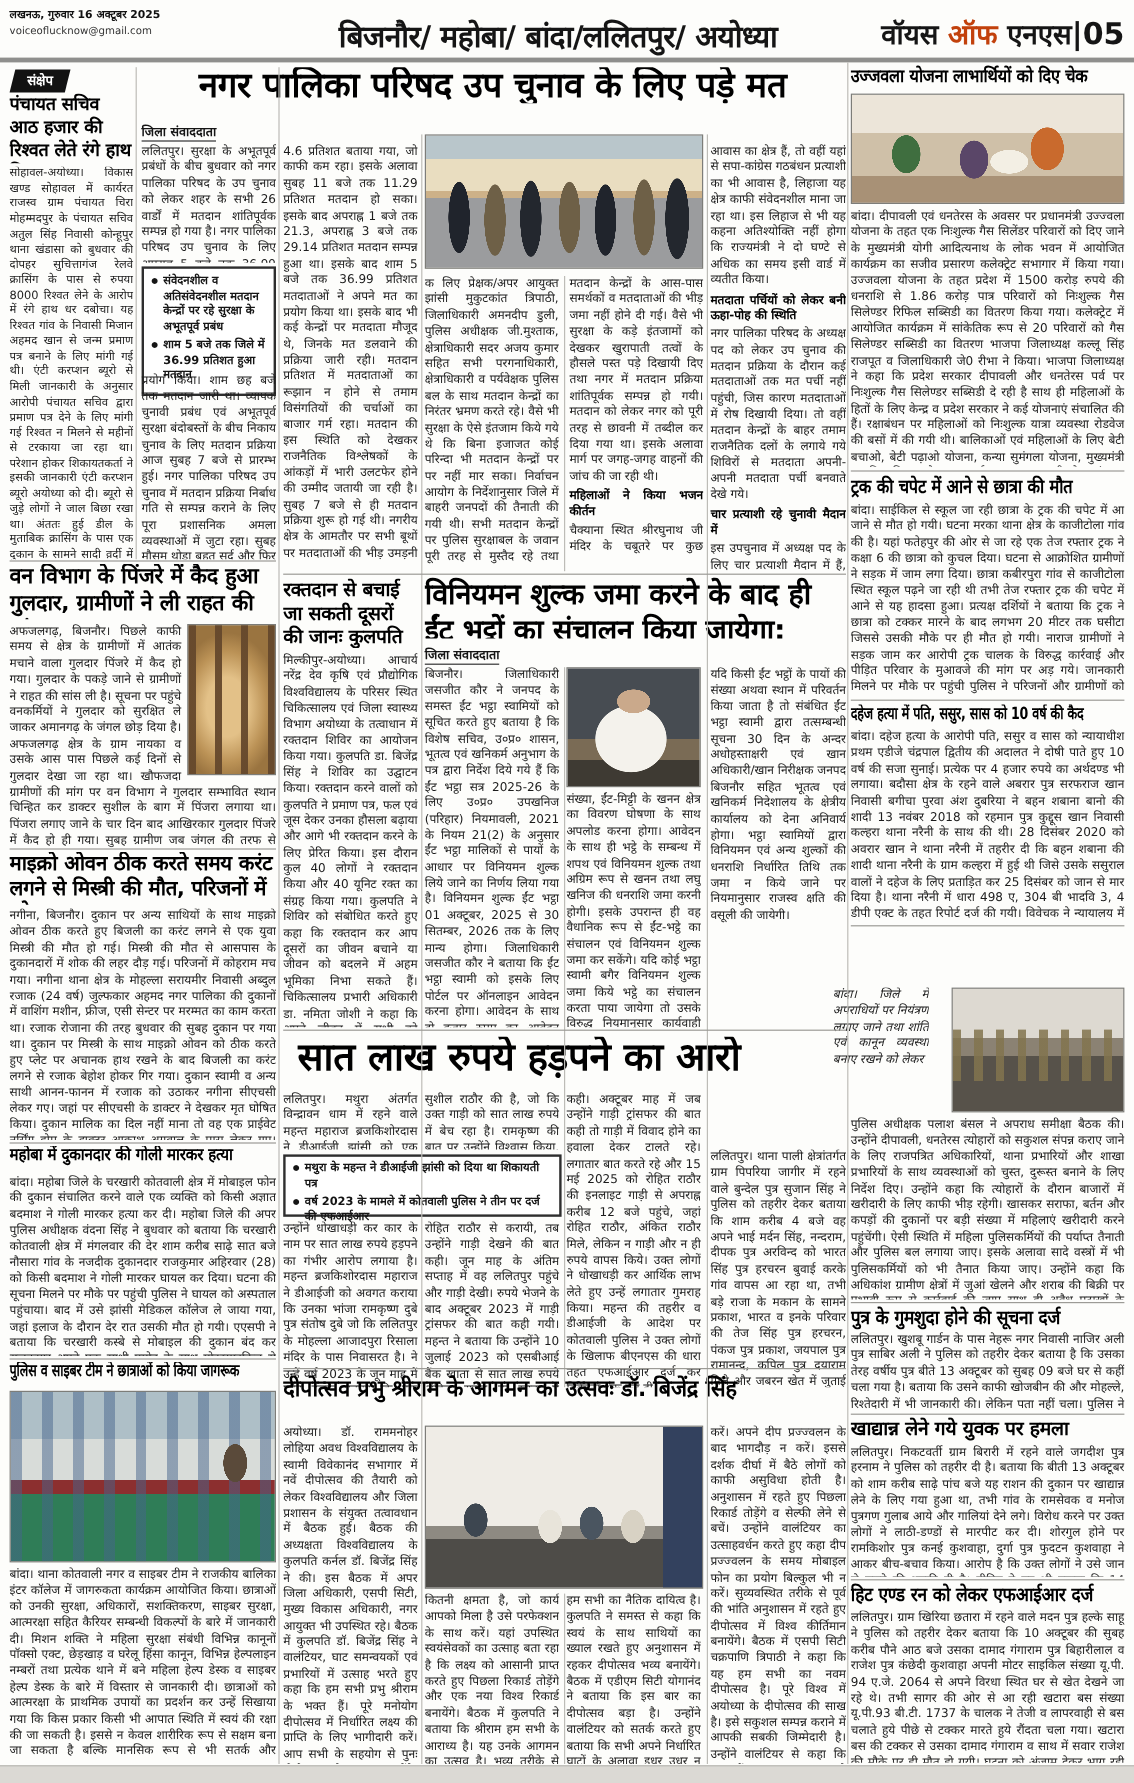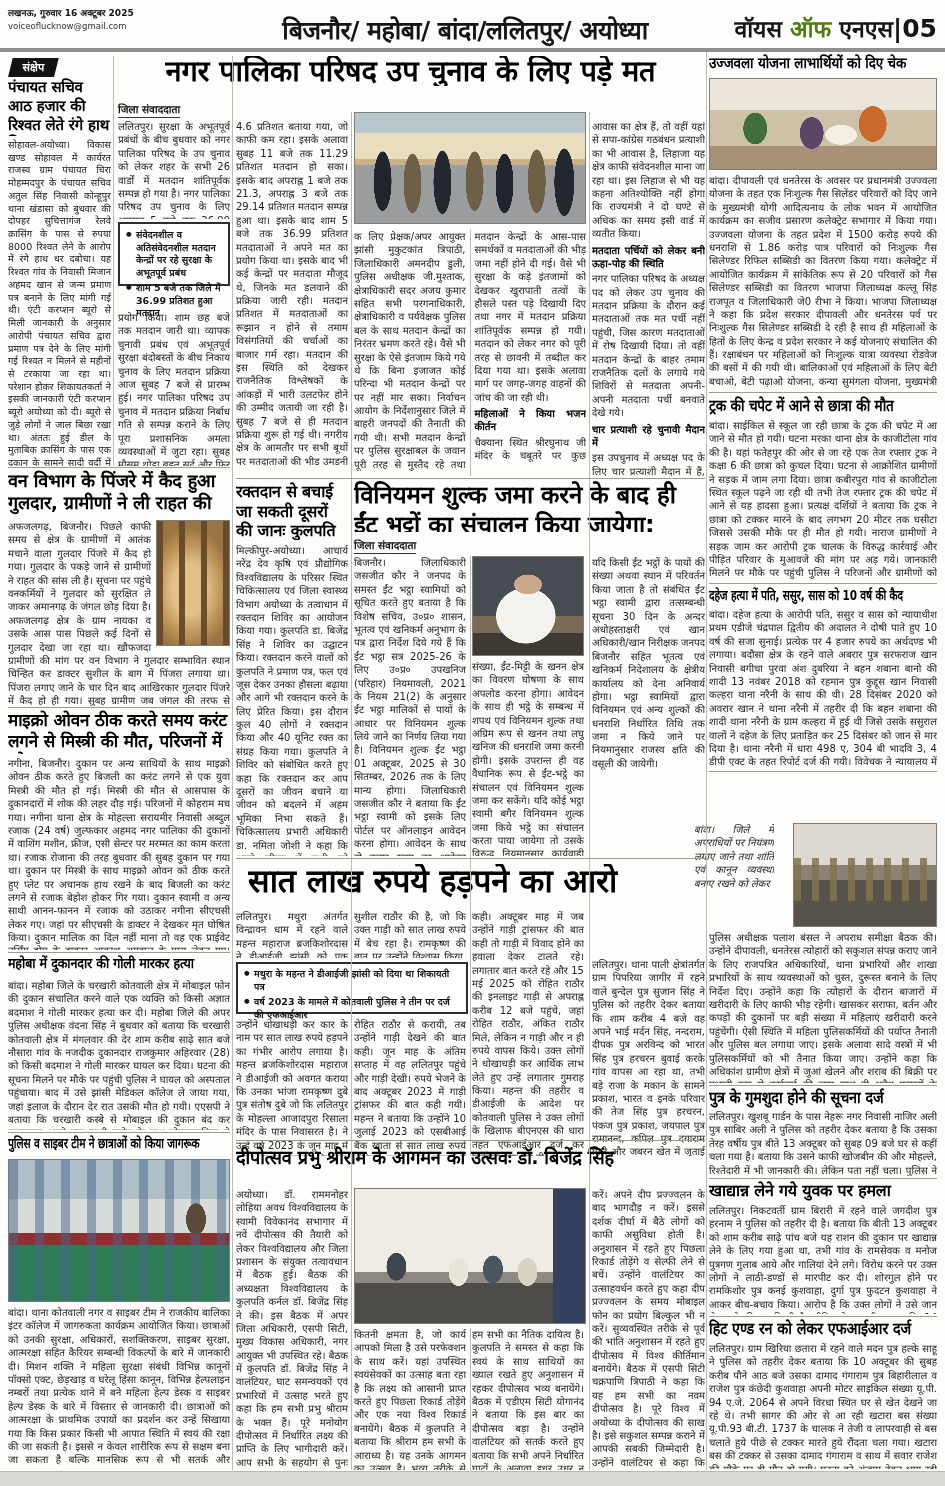--- a/index.html
+++ b/index.html
@@ -28,21 +28,21 @@
   .hbox .item { font-size:9.5px; font-weight:bold; line-height:1.32; position:relative; padding-left:10px; margin-bottom:3px; }
   .hbox .item::before { content:"●"; position:absolute; left:0; top:1px; font-size:6.5px; }
   .vrule { position:absolute; width:1px; background:#bdbcb7; }
   .hrule { position:absolute; height:1px; background:#9c9b96; }
   .tag { background:#121212; color:#fff; font-weight:bold; font-size:11px; padding:1px 12px 3px; transform:skewX(-14deg); transform-origin:left bottom; display:inline-block; }
   .tag span { display:inline-block; transform:skewX(14deg); }
   .dateline { font-size:9px; line-height:1.45; font-weight:bold; color:#111; }
   .dateline .email { font-weight:normal; font-size:8.5px; color:#333; }
   .regions { font-size:25px; font-weight:bold; text-align:center; letter-spacing:-0.5px; white-space:nowrap; }
   .masthead { font-size:23px; font-weight:bold; text-align:right; white-space:nowrap; }
-  .masthead .of { color:#4d7c0f; }
+  .masthead .of { color:#c2410c; }
   .masthead .pg { font-size:25px; }
   .headrule { position:absolute; left:0; top:48px; width:945px; height:4px; background:#8f8f8d; }
   .footbar { position:absolute; left:0; top:1471px; width:945px; height:15px; background:#dbd9d4; border-top:1px solid #b9b8b3; }
   .ph { position:absolute; border:1px solid #7d7d79; box-sizing:border-box; }
   .ph-election { background:
     radial-gradient(9px 30px at 12% 62%, #20242c 98%, transparent),
     radial-gradient(9px 30px at 25% 64%, #6e6047 98%, transparent),
     radial-gradient(9px 32px at 38% 63%, #23272e 98%, transparent),
     radial-gradient(9px 30px at 52% 62%, #6e6047 98%, transparent),
     radial-gradient(9px 30px at 65% 64%, #20242c 98%, transparent),
@@ -98,21 +98,21 @@
     <span class="tag"><span>संक्षेप</span></span>
   </div>
   <div class="abs hl h-15" style="left:8px;top:78px;width:103px;height:58px;">पंचायत सचिव आठ हजार की रिश्वत लेते रंगे हाथ गिरफ्तार</div>
   <div class="abs body-text" style="left:8px;top:139px;width:103px;height:327px;font-size:9.5px;">सोहावल-अयोध्या। विकास खण्ड सोहावल में कार्यरत राजस्व ग्राम पंचायत चिरा मोहम्मदपुर के पंचायत सचिव अतुल सिंह निवासी कोन्हूपुर थाना खंडासा को बुधवार की दोपहर सुचित्तागंज रेलवे क्रासिंग के पास से रुपया 8000 रिश्वत लेने के आरोप में रंगे हाथ धर दबोचा। यह रिश्वत गांव के निवासी मिजान अहमद खान से जन्म प्रमाण पत्र बनाने के लिए मांगी गई थी। एंटी करप्शन ब्यूरो से मिली जानकारी के अनुसार आरोपी पंचायत सचिव द्वारा प्रमाण पत्र देने के लिए मांगी गई रिश्वत न मिलने से महीनों से टरकाया जा रहा था। परेशान होकर शिकायतकर्ता ने इसकी जानकारी एंटी करप्शन ब्यूरो अयोध्या को दी। ब्यूरो से जुड़े लोगों ने जाल बिछा रखा था। अंततः हुई डील के मुताबिक क्रासिंग के पास एक दुकान के सामने सादी व़र्दी में घूम रहे एंटी करप्शन टीम के लोगों ने पंचायत सचिव द्वारा रिश्वत की रकम जेब में रखते ही धर दबोचा और रिश्वत की रकम बरामद किया। अपने हिरासत में लेने के बाद टीम के लोगों ने लिखापढ़ी के लिए आरोपी सचिव को कोतवाली रुदौली ले गई। एंटी करप्शन ब्यूरो प्रभारी अशोक कुमार ने बताया कि पकड़े गए पंचायत सचिव के विरुद्ध विधिक कार्रवाई की जा रही है।</div>
 
   <div class="abs hl h-main nw" style="left:118px;top:56px;width:585px;">नगर पालिका परिषद उप चुनाव के लिए पड़े मत</div>
   <div class="abs" style="left:118px;top:98px;">
     <span class="byline">जिला संवाददाता</span>
   </div>
   <div class="abs body-text" style="left:118px;top:120px;width:112px;height:99px;">ललितपुर। सुरक्षा के अभूतपूर्व प्रबंधों के बीच बुधवार को नगर पालिका परिषद के उप चुनाव को लेकर शहर के सभी 26 वार्डों में मतदान शांतिपूर्वक सम्पन्न हो गया है। नगर पालिका परिषद उप चुनाव के लिए अपराह्न 5 बजे तक 36.99 प्रतिशत मतदाताओं ने अपने मताधिकार का</div>
-  <div class="abs hbox" style="left:118px;top:222px;width:112px;height:64px;">
+  <div class="abs hbox" style="left:118px;top:222px;width:112px;height:108px;">
     <div class="item">संवेदनशील व अतिसंवेदनशील मतदान केन्द्रों पर रहे सुरक्षा के अभूतपूर्व प्रबंध</div>
     <div class="item">शाम 5 बजे तक जिले में 36.99 प्रतिशत हुआ मतदान</div>
   </div>
   <div class="abs body-text" style="left:118px;top:311px;width:112px;height:155px;">प्रयोग किया। शाम छह बजे तक मतदान जारी था। व्यापक चुनावी प्रबंध एवं अभूतपूर्व सुरक्षा बंदोबस्तों के बीच निकाय चुनाव के लिए मतदान प्रक्रिया आज सुबह 7 बजे से प्रारम्भ हुई। नगर पालिका परिषद उप चुनाव में मतदान प्रक्रिया निर्बाध गति से सम्पन्न कराने के लिए पूरा प्रशासनिक अमला व्यवस्थाओं में जुटा रहा। सुबह मौसम थोड़ा बहुत सर्द और फिर गर्म रूप में रहा, जिसके चलते मतदाताओं में मतदान को लेकर उत्साह देखा गया। जैसे-जैसे सूरज की तपिश तो बढ़ी, लेकिन मतदान प्रतिशत में खास उछाल नहीं आ सका। सुबह 7 से 9 बजे तक हुये मतदान का प्रतिशत प्रशासन द्वारा</div>
   <div class="abs body-text" style="left:236px;top:120px;width:112px;height:346px;">4.6 प्रतिशत बताया गया, जो काफी कम रहा। इसके अलावा सुबह 11 बजे तक 11.29 प्रतिशत मतदान हो सका। इसके बाद अपराह्न 1 बजे तक 21.3, अपराह्न 3 बजे तक 29.14 प्रतिशत मतदान सम्पन्न हुआ था। इसके बाद शाम 5 बजे तक 36.99 प्रतिशत मतदाताओं ने अपने मत का प्रयोग किया था। इसके बाद भी कई केन्द्रों पर मतदाता मौजूद थे, जिनके मत डलवाने की प्रक्रिया जारी रही। मतदान प्रतिशत में मतदाताओं का रूझान न होने से तमाम विसंगतियों की चर्चाओं का बाजार गर्म रहा। मतदान की इस स्थिति को देखकर राजनैतिक विश्लेषकों के आंकड़ों में भारी उलटफेर होने की उम्मीद जतायी जा रही है। सुबह 7 बजे से ही मतदान प्रक्रिया शुरू हो गई थी। नगरीय क्षेत्र के आमतौर पर सभी बूथों पर मतदाताओं की भीड़ उमड़नी शुरू हो गई थी, लेकिन कुछ ही देर बाद बढ़ती-घटती रही। सुबह से ही मतदाता काफी कम संख्या में मतदान के लिए पहुंचते रहे। इसके अतिरिक्त पर्याप्त मतदान केन्द्रों</div>
 
   <div class="ph ph-election" style="left:354px;top:112px;width:232px;height:112px;"></div>
 
   <div class="abs body-text" style="left:354px;top:230px;width:232px;height:246px;column-count:2;column-gap:9px;">
     <span>क लिए प्रेक्षक/अपर आयुक्त झांसी मुकुटकांत त्रिपाठी, जिलाधिकारी अमनदीप डुली, पुलिस अधीक्षक जी.मुश्ताक, क्षेत्राधिकारी सदर अजय कुमार सहित सभी परगनाधिकारी, क्षेत्राधिकारी व पर्यवेक्षक पुलिस बल के साथ मतदान केन्द्रों का निरंतर भ्रमण करते रहे। वैसे भी सुरक्षा के ऐसे इंतजाम किये गये थे कि बिना इजाजत कोई परिन्दा भी मतदान केन्द्रों पर पर नहीं मार सका। निर्वाचन आयोग के निर्देशानुसार जिले में बाहरी जनपदों की तैनाती की गयी थी। सभी मतदान केन्द्रों पर पुलिस सुरक्षाबल के जवान पूरी तरह से मुस्तैद रहे तथा मतदान केन्द्रों के आस-पास समर्थकों व मतदाताओं की भीड़ जमा नहीं होने दी गई। वैसे भी सुरक्षा के कड़े इंतजामों को देखकर खुरापाती तत्वों के हौसले पस्त पड़े दिखायी दिए तथा नगर में मतदान प्रक्रिया शांतिपूर्वक सम्पन्न हो गयी। मतदान को लेकर नगर को पूरी तरह से छावनी में तब्दील कर दिया गया था। इसके अलावा मार्ग पर जगह-जगह वाहनों की जांच की जा रही थी।</span>

